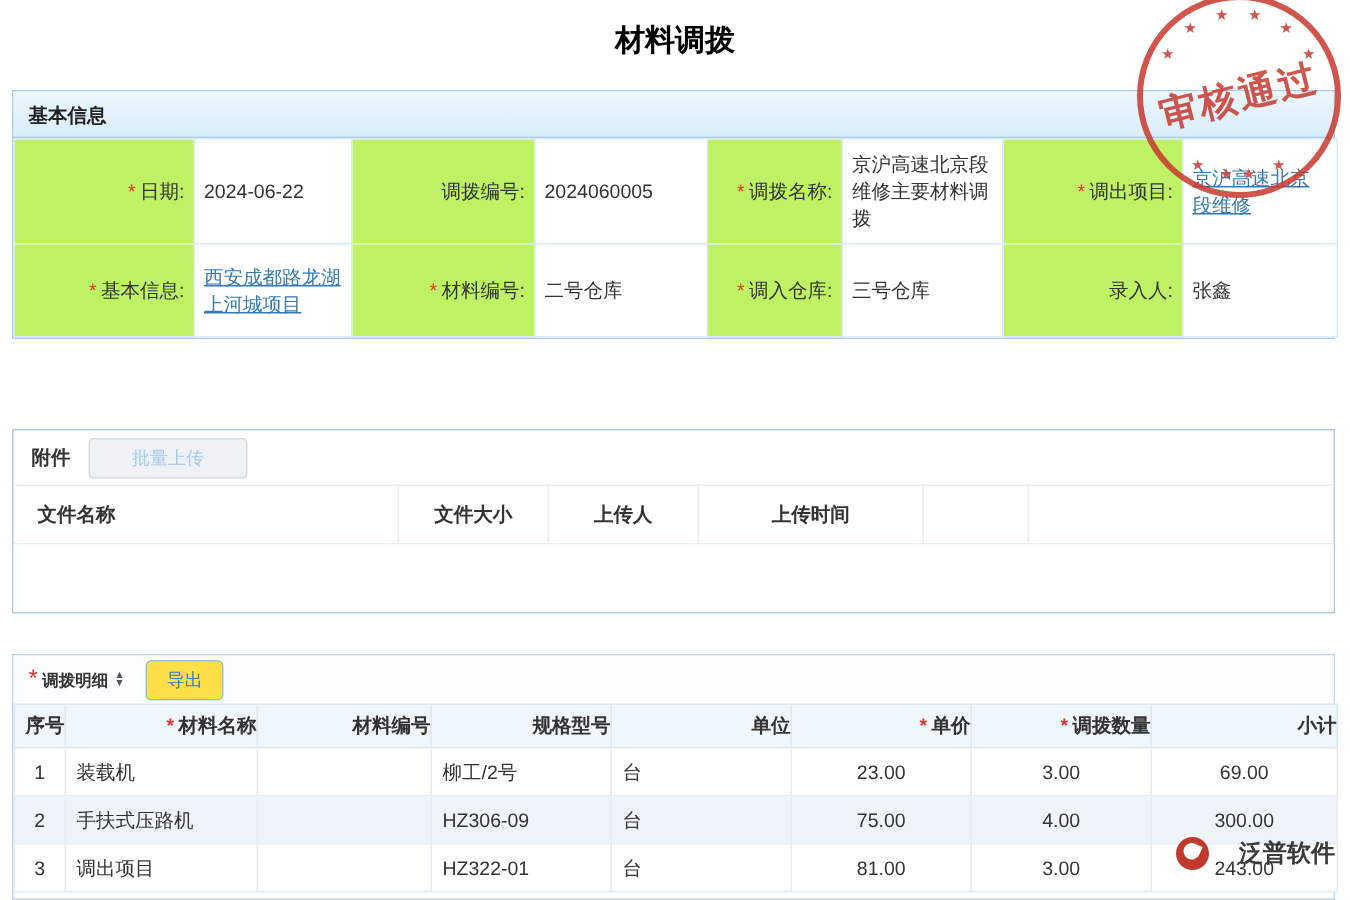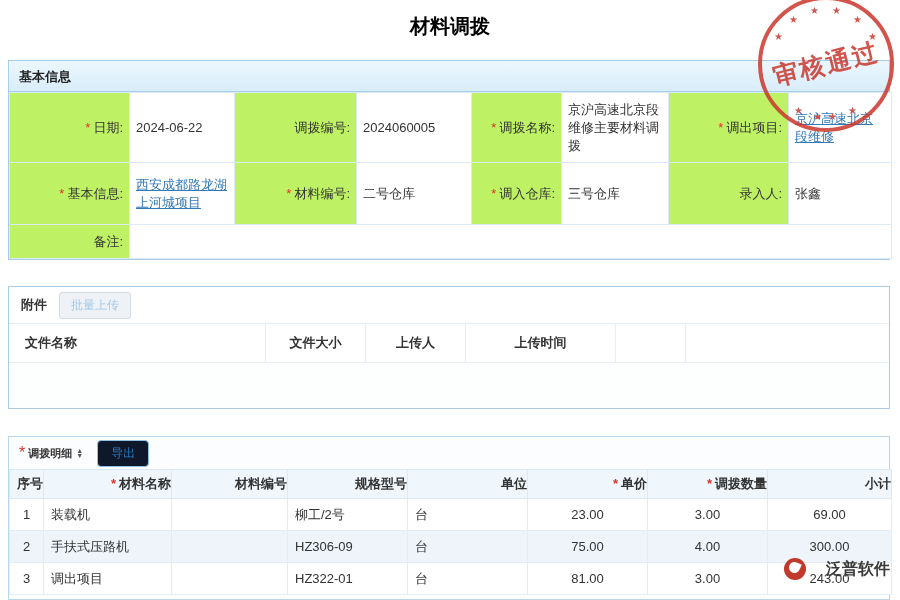--- a/index.html
+++ b/index.html
@@ -24,36 +24,36 @@
   .info-table tr.r2 { height: 62px; }
   .info-table tr.r3 { height: 34px; }
   .req { color: #e0312e; margin-right: 3px; }
   a.link { color: #337ab7; text-decoration: underline; cursor: pointer; }
 
   
   #att-panel { top: 286px; height: 123px; }
   .att-toolbar { display: flex; align-items: center; height: 36px; padding: 0 12px; gap: 12px; }
   .att-title { font-size: 13px; font-weight: bold; }
   .btn-upload { background: #eef2f6; border: 1px solid #d3dce4; color: #a3c9e8; font-size: 12px;
-    padding: 4px 11px; border-radius: 3px; cursor: pointer; }
+    padding: 4px 28px; border-radius: 3px; cursor: pointer; }
   .att-header { display: flex; border-top: 1px solid #e6eef5; border-bottom: 1px solid #e6eef5;
     height: 40px; align-items: stretch; font-weight: bold; font-size: 13px; }
   .att-col { display: flex; align-items: center; justify-content: center; border-right: 1px solid #e6eef5; }
   .att-col.first { justify-content: flex-start; padding-left: 16px; width: 257px; }
   .att-col.c2 { width: 100px; } .att-col.c3 { width: 100px; } .att-col.c4 { width: 150px; }
   .att-col.c5 { width: 70px; } .att-col.last { flex: 1; border-right: none; }
   .att-body { height: 45px; background: #fdfefe; }
 
   
   #det-panel { top: 436px; height: 164px; border-color: #b9d7ec; }
   .det-toolbar { display: flex; align-items: center; height: 32px; padding: 0 10px; background: #fcfdfe; }
   .det-title { font-size: 11px; font-weight: bold; }
   .sort-icon { display: inline-flex; flex-direction: column; line-height: 5px; font-size: 7px;
     color: #555; cursor: pointer; margin-left: 4px; }
-  .btn-export { background: #0f172a; border: 1px solid #8fc1e5; color: #2e7bbf; font-size: 12px;
+  .btn-export { background: #fde047; border: 1px solid #8fc1e5; color: #2e7bbf; font-size: 12px;
     padding: 4px 13px; border-radius: 4px; margin-left: 14px; cursor: pointer; }
   .det-table { width: 100%; border-collapse: collapse; table-layout: fixed; font-size: 13px; }
   .det-table th { background: #eff6fc; font-weight: bold; height: 29px; border: 1px solid #dce8f2; text-align: right; }
   .det-table td { height: 32px; border: 1px solid #e4edf5; text-align: center; background: #fff; }
   .det-table tr.alt td { background: #eef4fa; }
   .det-table td.ta-l { text-align: left; padding-left: 7px; margin-left: 38px; }
 
   
   .stamp { position: absolute; top: -6px; right: 4px; width: 140px; height: 140px; z-index: 10;
     opacity: 0.85; pointer-events: none; }
@@ -119,24 +119,20 @@
       </tr>
       <tr class="r2">
         <td class="lbl"><span class="req">*</span><span>基本信息:</span></td>
         <td class="val"><a class="link">西安成都路龙湖上河城项目</a></td>
         <td class="lbl"><span class="req">*</span><span>材料编号:</span></td>
         <td class="val">二号仓库</td>
         <td class="lbl"><span class="req">*</span><span>调入仓库:</span></td>
         <td class="val">三号仓库</td>
         <td class="lbl">录入人:</td>
         <td class="val">张鑫</td>
-      </tr>
-      <tr class="r3">
-        <td class="lbl">备注:</td>
-        <td class="val" colspan="7"></td>
       </tr>
     </tbody>
       </table>
   </div>
 
   <div class="panel" id="att-panel">
     <div class="att-toolbar">
       <span class="att-title">附件</span>
       <button class="btn-upload">批量上传</button>
     </div>

